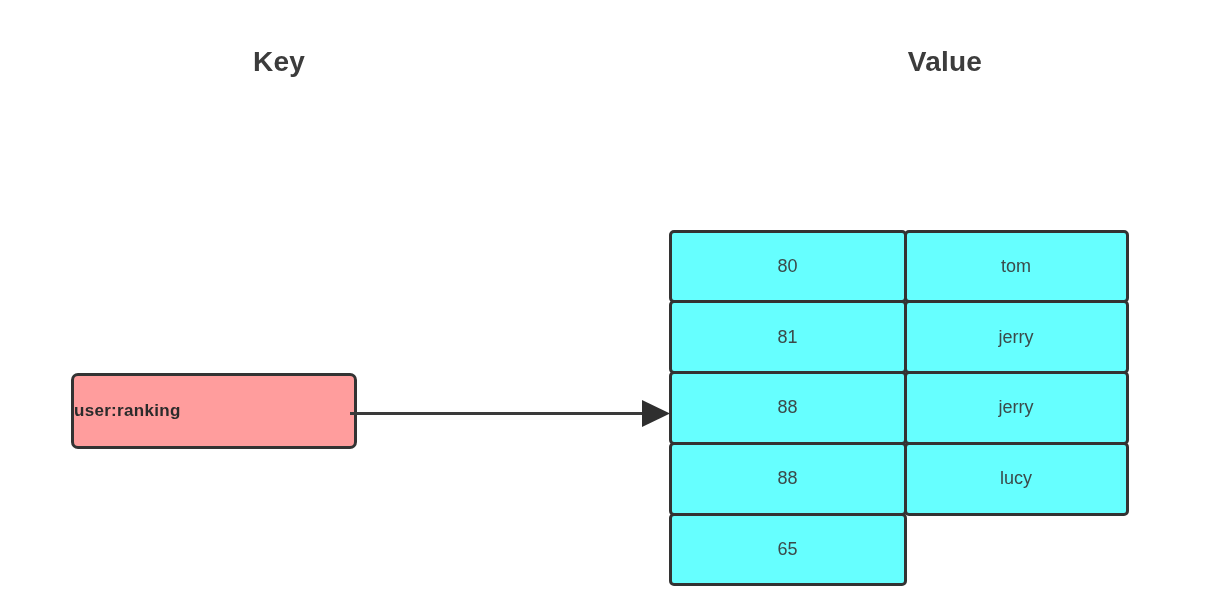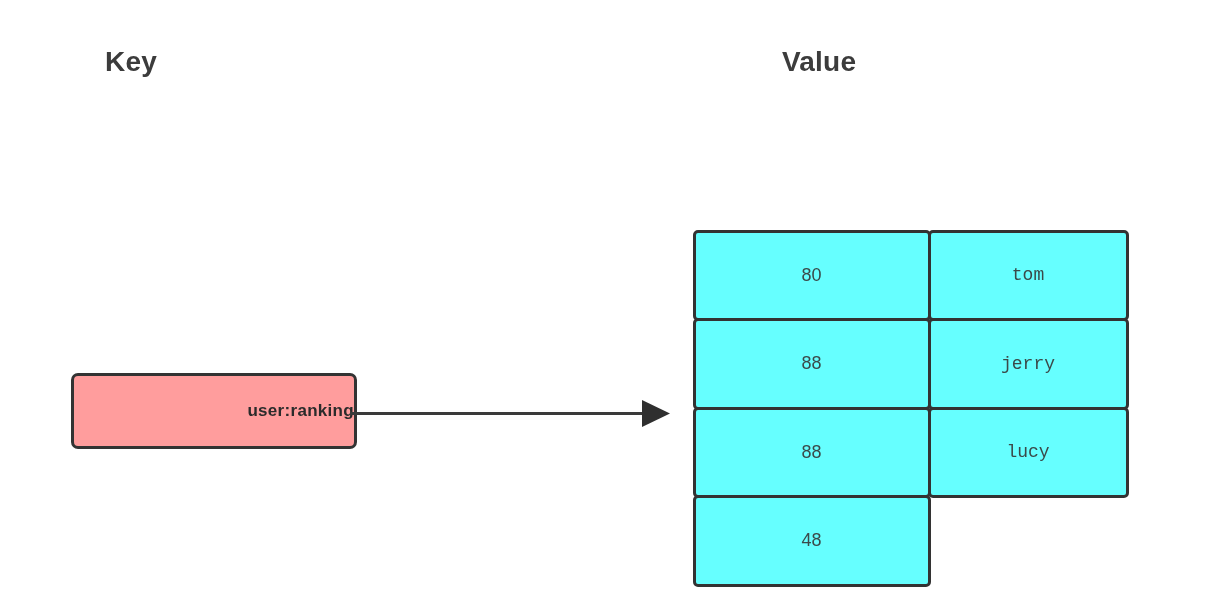--- a/index.html
+++ b/index.html
@@ -20,21 +20,21 @@
   }
 
   
   .col-header {
     position: absolute;
     font-size: 28px;
     font-weight: bold;
     color: #3c3c3c;
     letter-spacing: 0.2px;
     white-space: nowrap;
-    text-align: left;
+    text-align: right;
     line-height: 1;
   }
   #header-key {
     left: 105px;
     top: 48px;
     width: 200px;
   }
   #header-value {
     left: 782px;
     top: 48px;
@@ -47,21 +47,21 @@
     left: 71px;
     top: 373px;
     width: 286px;
     height: 76px;
     box-sizing: border-box;
     background: #ff9d9d;
     border: 3px solid #333333;
     border-radius: 7px;
     display: flex;
     align-items: center;
-    justify-content: flex-end;
+    justify-content: flex-start;
   }
   #key-node-label {
     font-size: 17px;
     font-weight: bold;
     color: #2b2b2b;
     letter-spacing: 0.3px;
     white-space: nowrap;
   }
 
   
@@ -81,42 +81,40 @@
     top: 231px;
     width: 457px;
     height: 354px;
     display: flex;
     flex-direction: column;
   }
   .value-row {
     display: flex;
     flex: 1 1 0;
     min-height: 0;
-    margin-left: 24px;
   }
   .value-cell {
     box-sizing: border-box;
     background: #66ffff;
     border: 3px solid #333333;
     border-radius: 5px;
     display: flex;
     align-items: center;
     justify-content: center;
     font-size: 18px;
     color: #3b4a4a;
     white-space: nowrap;
     margin: -1.5px;
   }
   .value-cell.score {
     width: 238px;
     flex: 0 0 238px;
   }
   .value-cell.name {
     flex: 1 1 auto;
-    font-family: Liberation Mono, monospace;
   }
 </style>
 </head>
 <body>
 
 <div id="canvas">
 
   <div class="col-header" id="header-key">Key</div>
 
   <div class="col-header" id="header-value">Value</div>
@@ -130,30 +128,34 @@
     <polygon points="292,7 320,20.5 292,34" fill="#2f2f2f"></polygon>
   </svg>
 
   <div id="value-table">
 
     <div class="value-row">
       <div class="value-cell score">80</div>
       <div class="value-cell name">tom</div>
     </div>
 
+    <div class="value-row">
+      <div class="value-cell score">81</div>
+      <div class="value-cell name">jerry</div>
+    </div>
 
 
     <div class="value-row">
       <div class="value-cell score">88</div>
       <div class="value-cell name">jerry</div>
     </div>
 
     <div class="value-row">
       <div class="value-cell score">88</div>
       <div class="value-cell name">lucy</div>
     </div>
 
     <div class="value-row">
-      <div class="value-cell score">48</div>
+      <div class="value-cell score">65</div>
     </div>
 
   </div>
 </div>
 
 </body></html>

